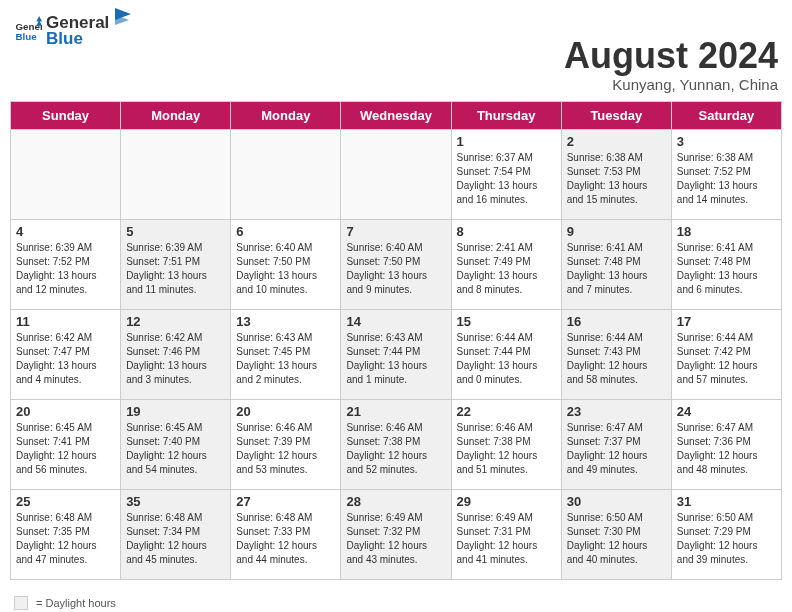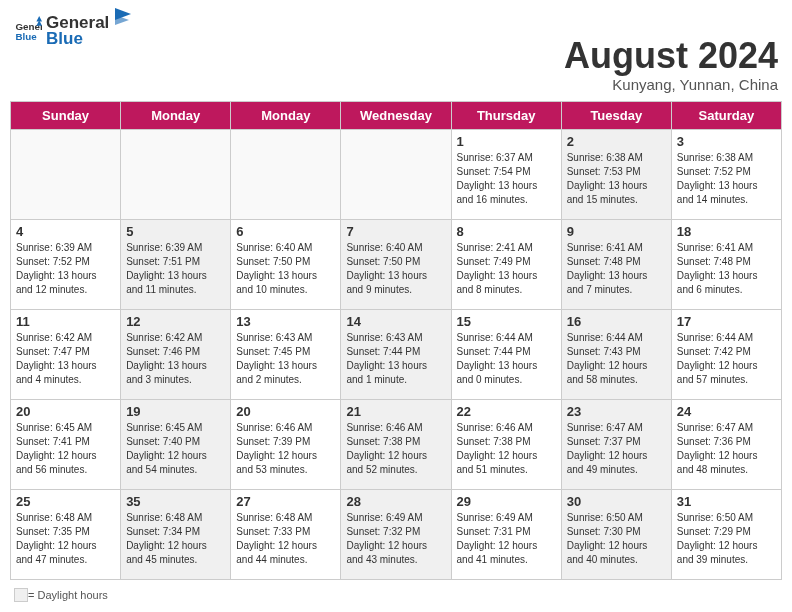--- a/index.html
+++ b/index.html
@@ -77,22 +77,22 @@
       margin-bottom: 2px;
     }
     .cell-content {
       font-size: 10px;
       line-height: 1.4;
       color: #333;
     }
     .legend {
       display: flex;
       align-items: center;
-      gap: 0;
-      margin-top: 8px;
+      gap: 8px;
+      margin-top: 16px;
       padding-left: 4px;
       font-size: 11px;
       color: #555;
     }
     .legend-box {
       width: 14px;
       height: 14px;
       background: #f0f0f0;
       border: 1px solid #ccc;
       display: inline-block;

